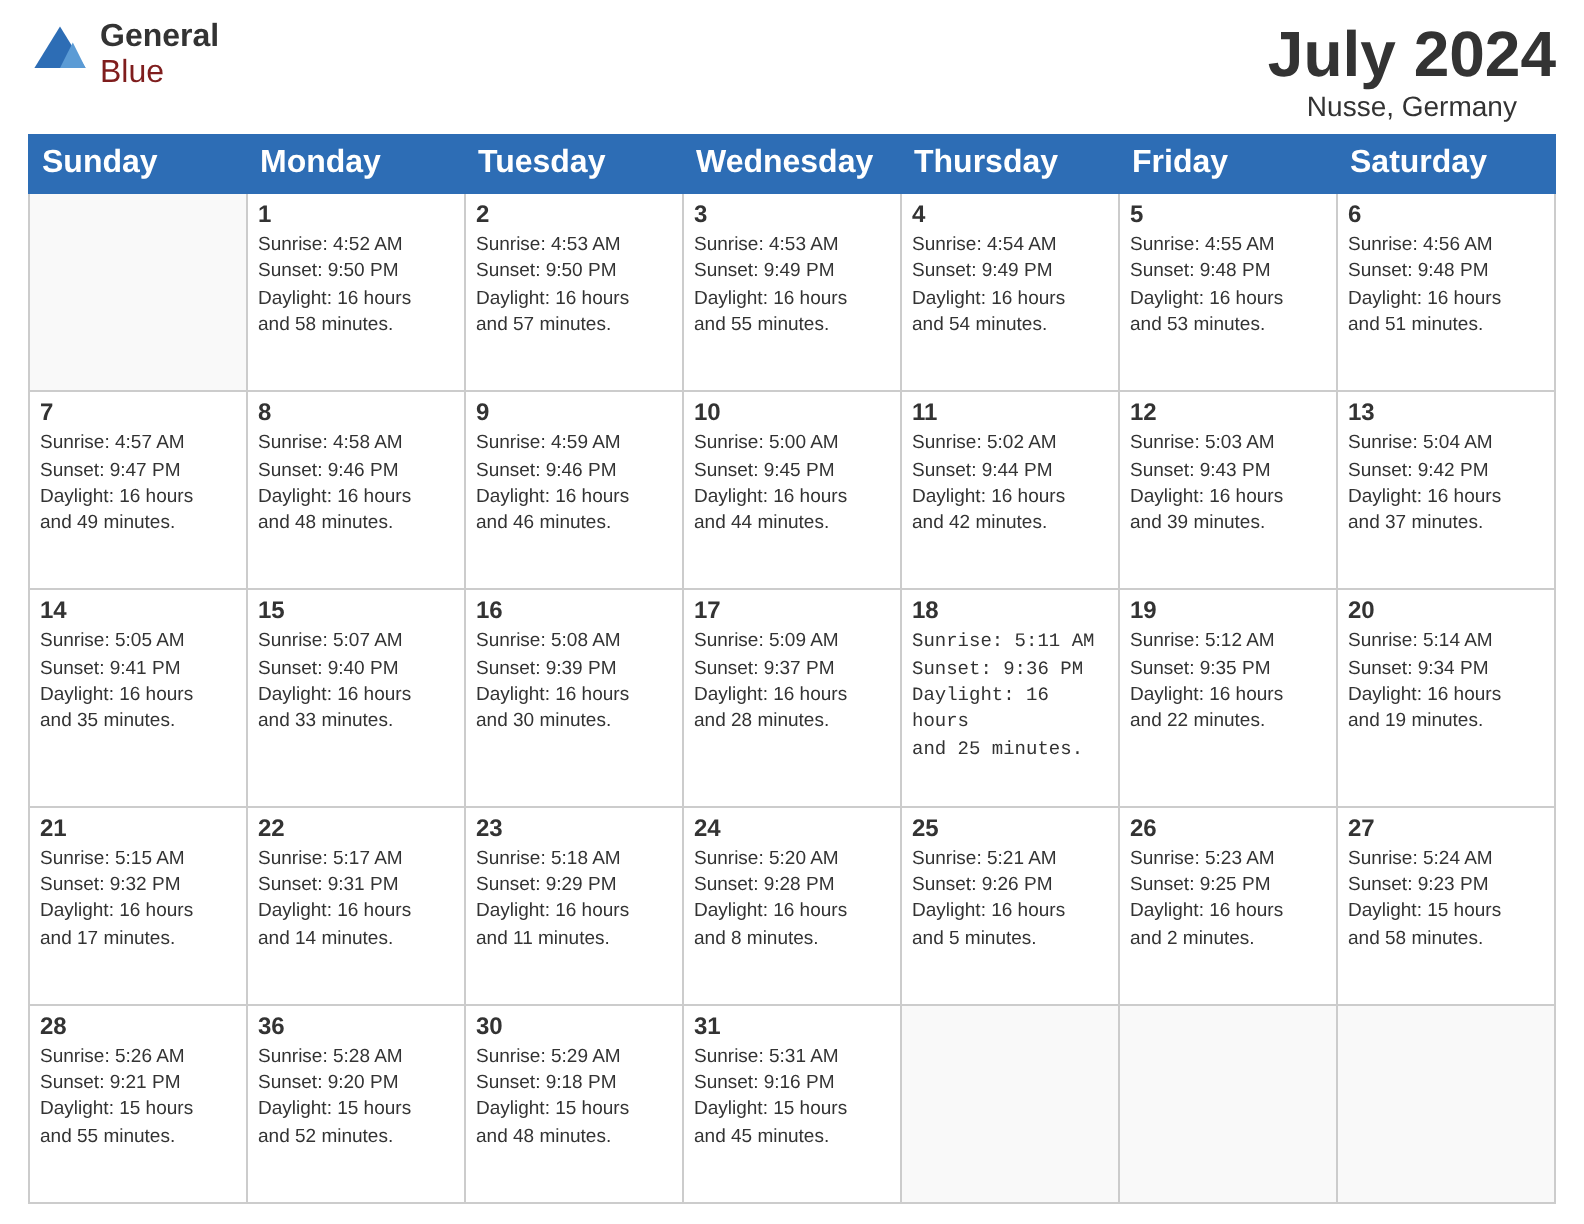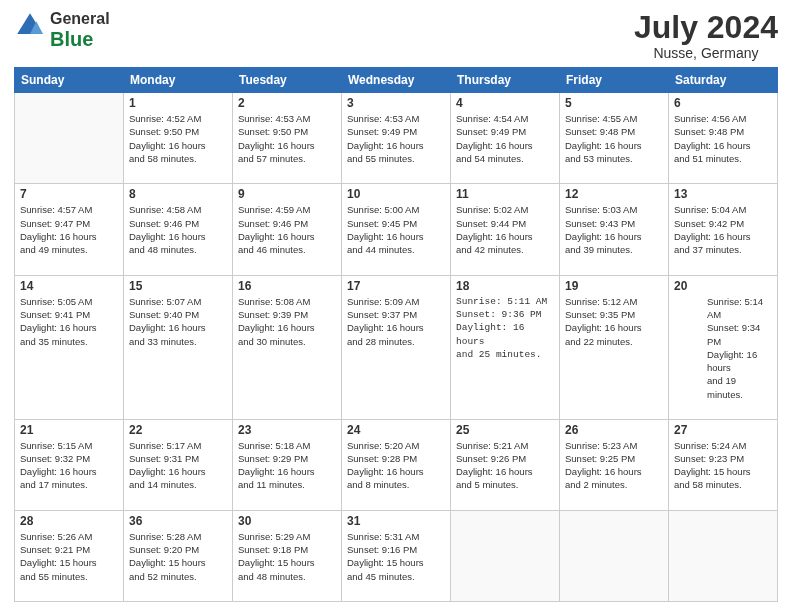--- a/index.html
+++ b/index.html
@@ -32,23 +32,23 @@
       display: flex;
       flex-direction: column;
       line-height: 1.1;
     }
     .logo-general {
       font-size: 16px;
       font-weight: bold;
       color: #333;
     }
     .logo-blue {
-      font-size: 20px;
-      font-weight: bold;
-      color: #15803d;
+      font-size: 16px;
+      font-weight: normal;
+      color: #7f1d1d;
     }
     .logo-icon {
       width: 32px;
       height: 32px;
     }
     .title-block {
       text-align: right;
     }
     .month-title {
       font-size: 32px;
@@ -64,21 +64,21 @@
     .calendar-table {
       width: 100%;
       border-collapse: collapse;
       flex: 1;
     }
     .calendar-table th {
       background-color: #2d6db5;
       color: #fff;
       text-align: left;
       padding: 5px 6px;
-      font-size: 12px;
+      font-size: 16px;
       font-weight: bold;
       border: 1px solid #2d6db5;
     }
     .calendar-table td {
       border: 1px solid #ccc;
       vertical-align: top;
       padding: 3px 5px;
       width: calc(100% / 7);
       height: 82px;
     }
@@ -265,21 +265,21 @@
           </td>
           <td>
             <div class="day-number">19</div>
             <div class="day-info" style="white-space: pre-line;">Sunrise: 5:12 AM
 Sunset: 9:35 PM
 Daylight: 16 hours
 and 22 minutes.</div>
           </td>
           <td>
             <div class="day-number">20</div>
-            <div class="day-info" style="white-space: pre-line; margin-left: 33px;">Sunrise: 5:14 AM
+            <div class="day-info" style="white-space: pre-line;">Sunrise: 5:14 AM
 Sunset: 9:34 PM
 Daylight: 16 hours
 and 19 minutes.</div>
           </td>
         </tr>
         <tr>
           <td>
             <div class="day-number">21</div>
             <div class="day-info" style="white-space: pre-line;">Sunrise: 5:15 AM
 Sunset: 9:32 PM

